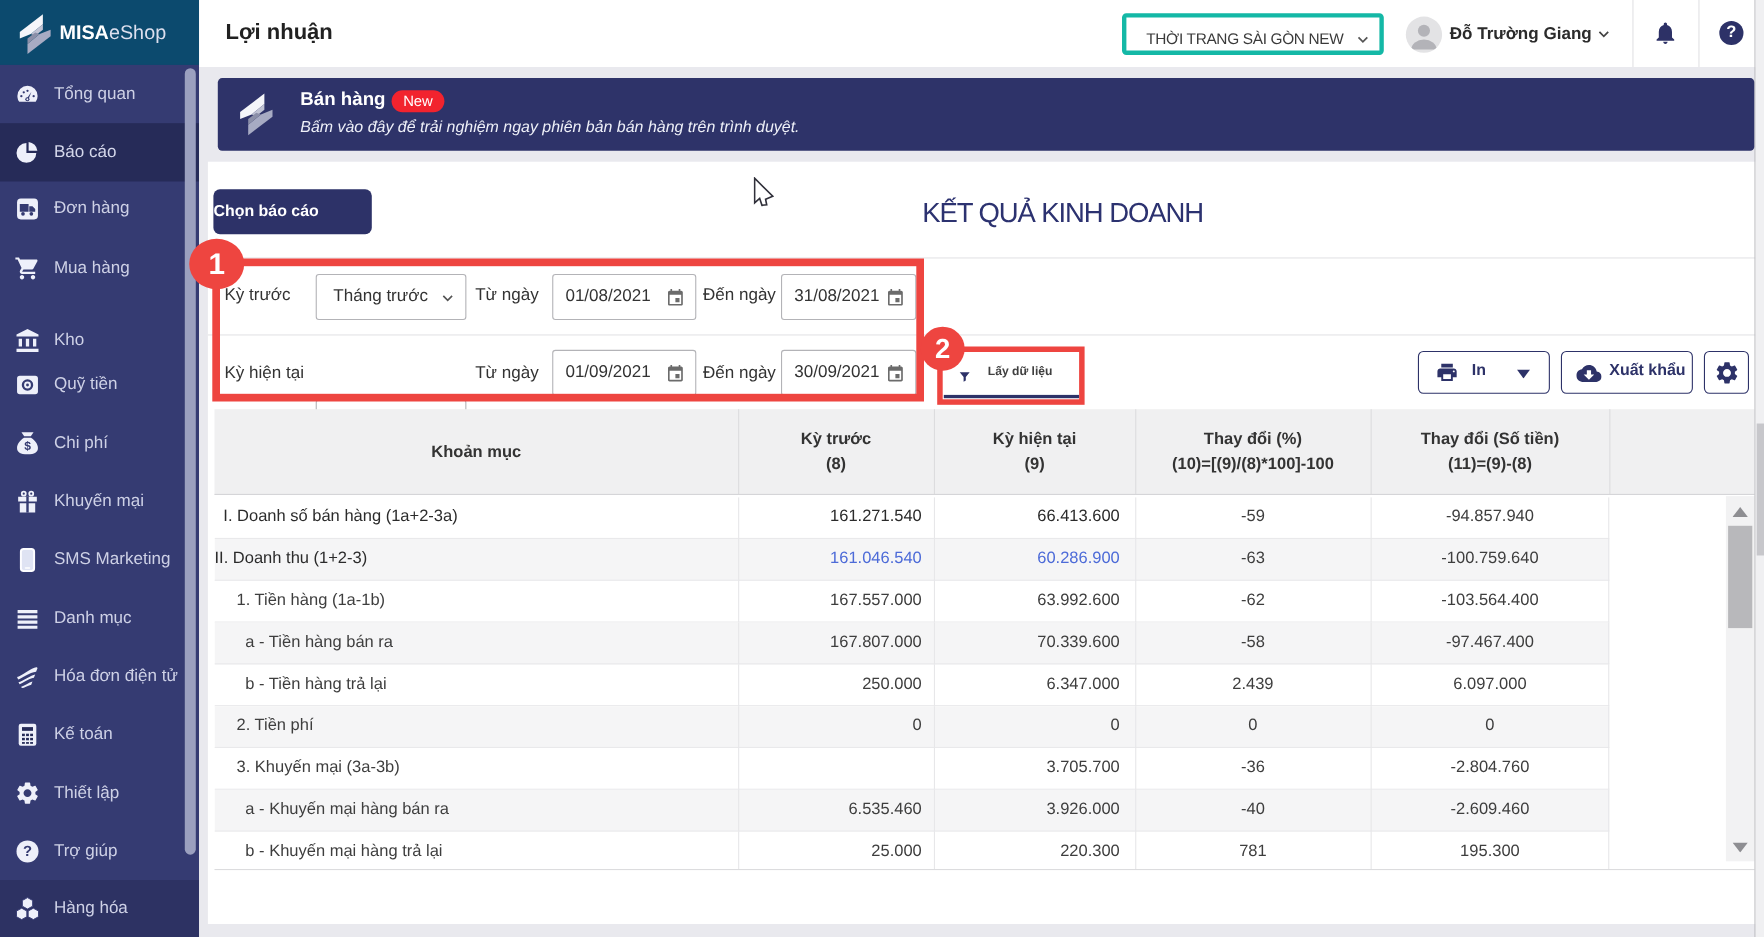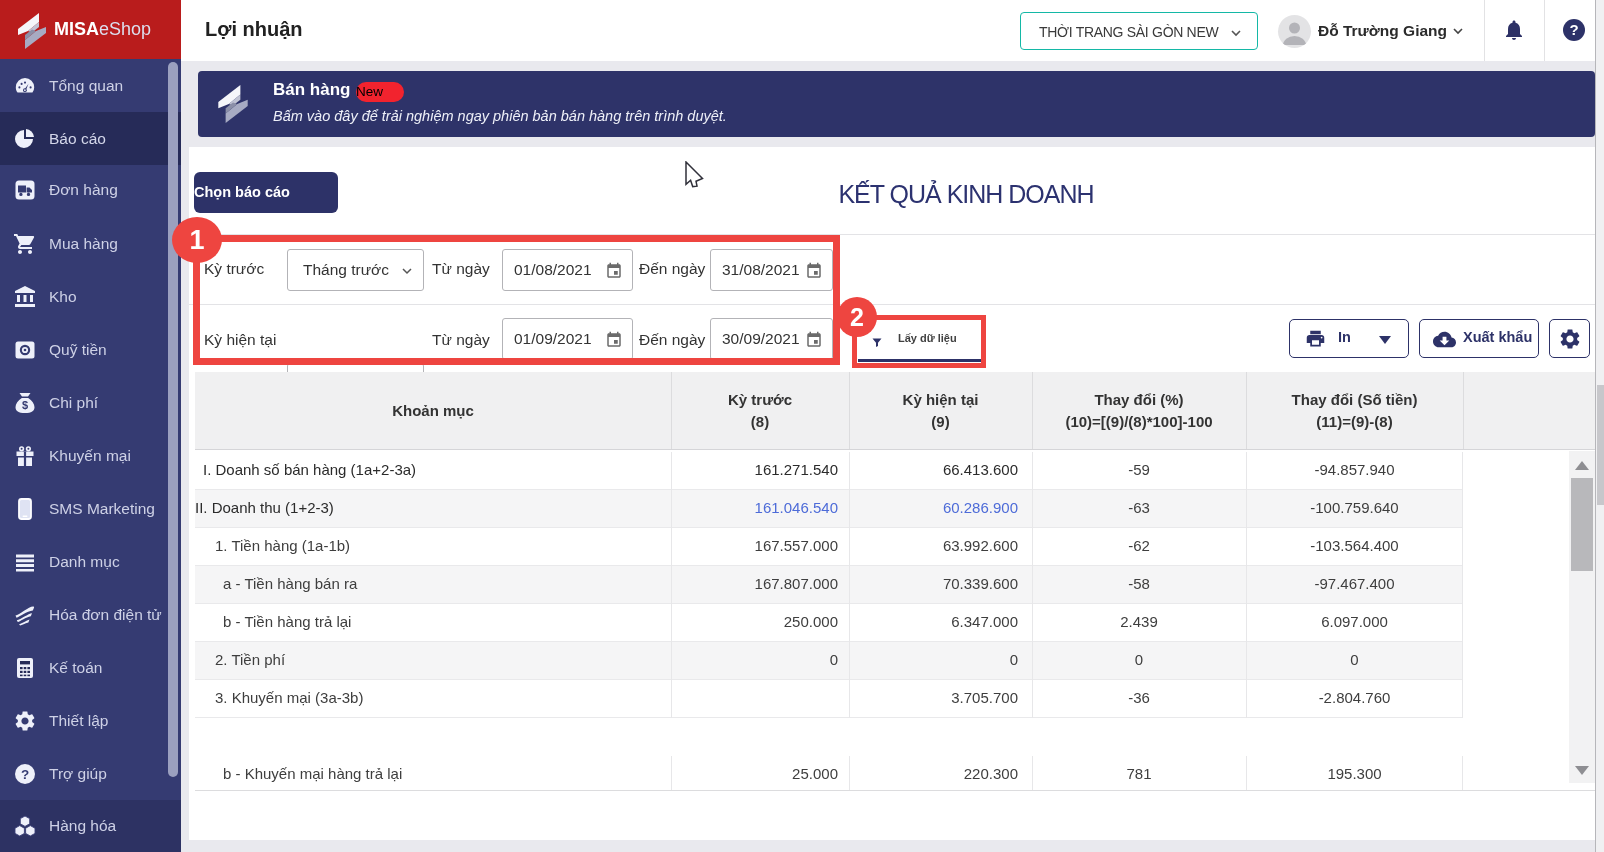--- a/index.html
+++ b/index.html
@@ -2,44 +2,44 @@
 <html><head>
 <meta charset="utf-8">
 <style>
 * { margin:0; padding:0; box-sizing:border-box; }
 html,body { width:1604px; height:852px; overflow:hidden; }
 body { font-family:"Liberation Sans", sans-serif; position:relative; background:#e9e9ee; }
 #app { position:absolute; left:0; top:0; width:1604px; height:852px; }
 
 
 #sidebar { position:absolute; left:0; top:0; width:181px; height:852px; background:#353b72; }
-#logo { position:absolute; left:0; top:0; width:181px; height:59px; background:#b91c1c; }
+#logo { position:absolute; left:0; top:0; width:181px; height:59px; background:#0c4a6e; }
 .mitem { position:absolute; left:0; width:181px; height:53px; color:#ced1e6; font-size:15.5px; }
 .mitem .ic { position:absolute; left:13px; top:50%; margin-top:-12px; width:24px; height:24px; }
 .mitem .lb { position:absolute; left:49px; top:50%; transform:translateY(-50%); white-space:nowrap; }
 .mitem.active { background:#262b58; color:#d4d7ea; }
 .mitem.bottom { background:#2d3263; }
 #sbthumb { position:absolute; left:168px; top:62px; width:10px; height:715px; background:#9ba0bf; border-radius:5px; }
 
 
 #header { position:absolute; left:181px; top:0; width:1423px; height:61px; background:#fff; }
 #htitle { position:absolute; left:24px; top:18px; font-size:20px; font-weight:bold; color:#212121; }
-#storebox { position:absolute; left:839px; top:12px; width:238px; height:38px; border:1px solid #14b8a6; border-radius:4px; background:#fff; }
+#storebox { position:absolute; left:839px; top:12px; width:238px; height:38px; border:4px solid #14b8a6; border-radius:4px; background:#fff; }
 #storebox .t { position:absolute; left:18px; top:11px; font-size:14px; letter-spacing:-0.3px; color:#3a3a3a; }
 #avatar { position:absolute; left:1097px; top:15px; width:33px; height:33px; border-radius:50%; background:#e3e3e5; overflow:hidden; }
 #uname { position:absolute; left:1137px; top:22px; font-size:15.5px; font-weight:bold; color:#2b2b2b; }
 .hdivider { position:absolute; top:0; width:1px; height:61px; background:#e2e2e4; }
 #helpcirc { position:absolute; left:1382px; top:19px; width:22px; height:22px; border-radius:50%; background:#2d3268; color:#fff; font-size:15px; font-weight:bold; text-align:center; line-height:22px; }
 
 
 #content { position:absolute; left:181px; top:61px; width:1415px; height:791px; background:#e9e9ee; }
 #banner { position:absolute; left:17px; top:10px; width:1397px; height:66px; background:#2e3369; border-radius:4px; }
 #banner .bt { position:absolute; left:75px; top:9px; font-size:17px; font-weight:bold; color:#fff; }
 #banner .bs { position:absolute; left:75px; top:37px; font-size:14.5px; font-style:italic; color:#eef0f8; }
-#newbadge { position:absolute; left:158px; top:11px; width:48px; height:20px; background:#f2232e; border-radius:10px; color:#000000; font-size:13.5px; text-align:left; line-height:20px; font-style:normal; font-weight:normal; }
+#newbadge { position:absolute; left:158px; top:11px; width:48px; height:20px; background:#f2232e; border-radius:10px; color:#ffffff; font-size:13.5px; text-align:center; line-height:20px; font-style:normal; font-weight:normal; }
 #card { position:absolute; left:8px; top:86px; width:1407px; height:693px; background:#fff; }
 
 
 #btn-chon { position:absolute; left:5px; top:25px; width:144px; height:41px; background:#2d3268; border-radius:6px; color:#fff; font-size:14.5px; font-weight:bold; line-height:41px; }
 #kqkd { position:absolute; left:577px; top:35px; width:400px; text-align:center; font-size:25px; line-height:25px; font-weight:normal; color:#2c3270; letter-spacing:-1px; }
 
 
 .fline { position:absolute; left:0; width:1407px; height:1px; background:#e3e3e6; }
 .flabel { position:absolute; font-size:15.5px; color:#333; }
 .fbox { position:absolute; background:#fff; border:1px solid #b3b3b7; border-radius:3px; font-size:15.5px; color:#333; }
@@ -111,21 +111,21 @@
           <path fill="#353b72" d="M5 7.5h8v7H5zM13.6 9.5h2.9l2.5 2.6v2.4h-5.4zM6.2 16.4a1.7 1.7 0 1 0 3.4 0 1.7 1.7 0 0 0-3.4 0zM13.8 16.4a1.7 1.7 0 1 0 3.4 0 1.7 1.7 0 0 0-3.4 0z"></path>
         </svg>
       <span class="lb">Đơn hàng</span>
       </div>
     <div class="mitem" style="top:217px;">
       <svg class="ic" viewBox="0 0 24 24">
           <path fill="#eef0fa" d="M7 18c-1.1 0-2 .9-2 2s.9 2 2 2 2-.9 2-2-.9-2-2-2zM1 2v2h2l3.6 7.6-1.4 2.4c-.2.3-.2.7-.2 1 0 1.1.9 2 2 2h12v-2H7.4c-.1 0-.2-.1-.2-.2l.1-.2 1-1.6h7.4c.8 0 1.4-.4 1.7-1l3.6-6.5c.1-.2.1-.3.1-.5 0-.6-.4-1-1-1H5.2L4.3 2H1zm16 16c-1.1 0-2 .9-2 2s.9 2 2 2 2-.9 2-2-.9-2-2-2z"></path>
         </svg>
       <span class="lb">Mua hàng</span>
       </div>
-    <div class="mitem" style="top:270px;">
+    <div class="mitem" style="top:283px;">
       <svg class="ic" viewBox="0 0 24 24">
           <path fill="#eef0fa" d="M4 10h3v7H4zM10.5 10h3v7h-3zM2 19h20v3H2zM17 10h3v7h-3zM12 1L2 6v2h20V6z"></path>
         </svg>
       <span class="lb">Kho</span>
       </div>
     <div class="mitem" style="top:323px;">
       <svg class="ic" viewBox="0 0 24 24">
           <rect x="2.5" y="3.5" width="19" height="17" rx="2.5" fill="#eef0fa"></rect>
           <circle cx="12" cy="12" r="5.2" fill="#353b72"></circle>
           <circle cx="12" cy="12" r="3.1" fill="#eef0fa"></circle>
@@ -443,20 +443,32 @@
             <span class="c0" style="left:20px;">3. Khuyến mại (3a-3b)</span>
             <span class="c2">3.705.700</span>
             <span class="c3">-36</span>
             <span class="c4">-2.804.760</span>
             <span class="rv" style="left:476px;"></span>
             <span class="rv" style="left:654px;"></span>
             <span class="rv" style="left:837px;"></span>
             <span class="rv" style="left:1051px;"></span>
             <span class="rv" style="left:1267px;"></span>
           </div>
+        <div class="trow alt" style="top:266px;">
+            <span class="c0" style="left:28px;">a - Khuyến mại hàng bán ra</span>
+            <span class="c1">6.535.460</span>
+            <span class="c2">3.926.000</span>
+            <span class="c3">-40</span>
+            <span class="c4">-2.609.460</span>
+            <span class="rv" style="left:476px;"></span>
+            <span class="rv" style="left:654px;"></span>
+            <span class="rv" style="left:837px;"></span>
+            <span class="rv" style="left:1051px;"></span>
+            <span class="rv" style="left:1267px;"></span>
+          </div>
         <div class="trow" style="top:304px;">
             <span class="c0" style="left:28px;">b - Khuyến mại hàng trả lại</span>
             <span class="c1">25.000</span>
             <span class="c2">220.300</span>
             <span class="c3">781</span>
             <span class="c4">195.300</span>
             <span class="rv" style="left:476px;"></span>
             <span class="rv" style="left:654px;"></span>
             <span class="rv" style="left:837px;"></span>
             <span class="rv" style="left:1051px;"></span>

